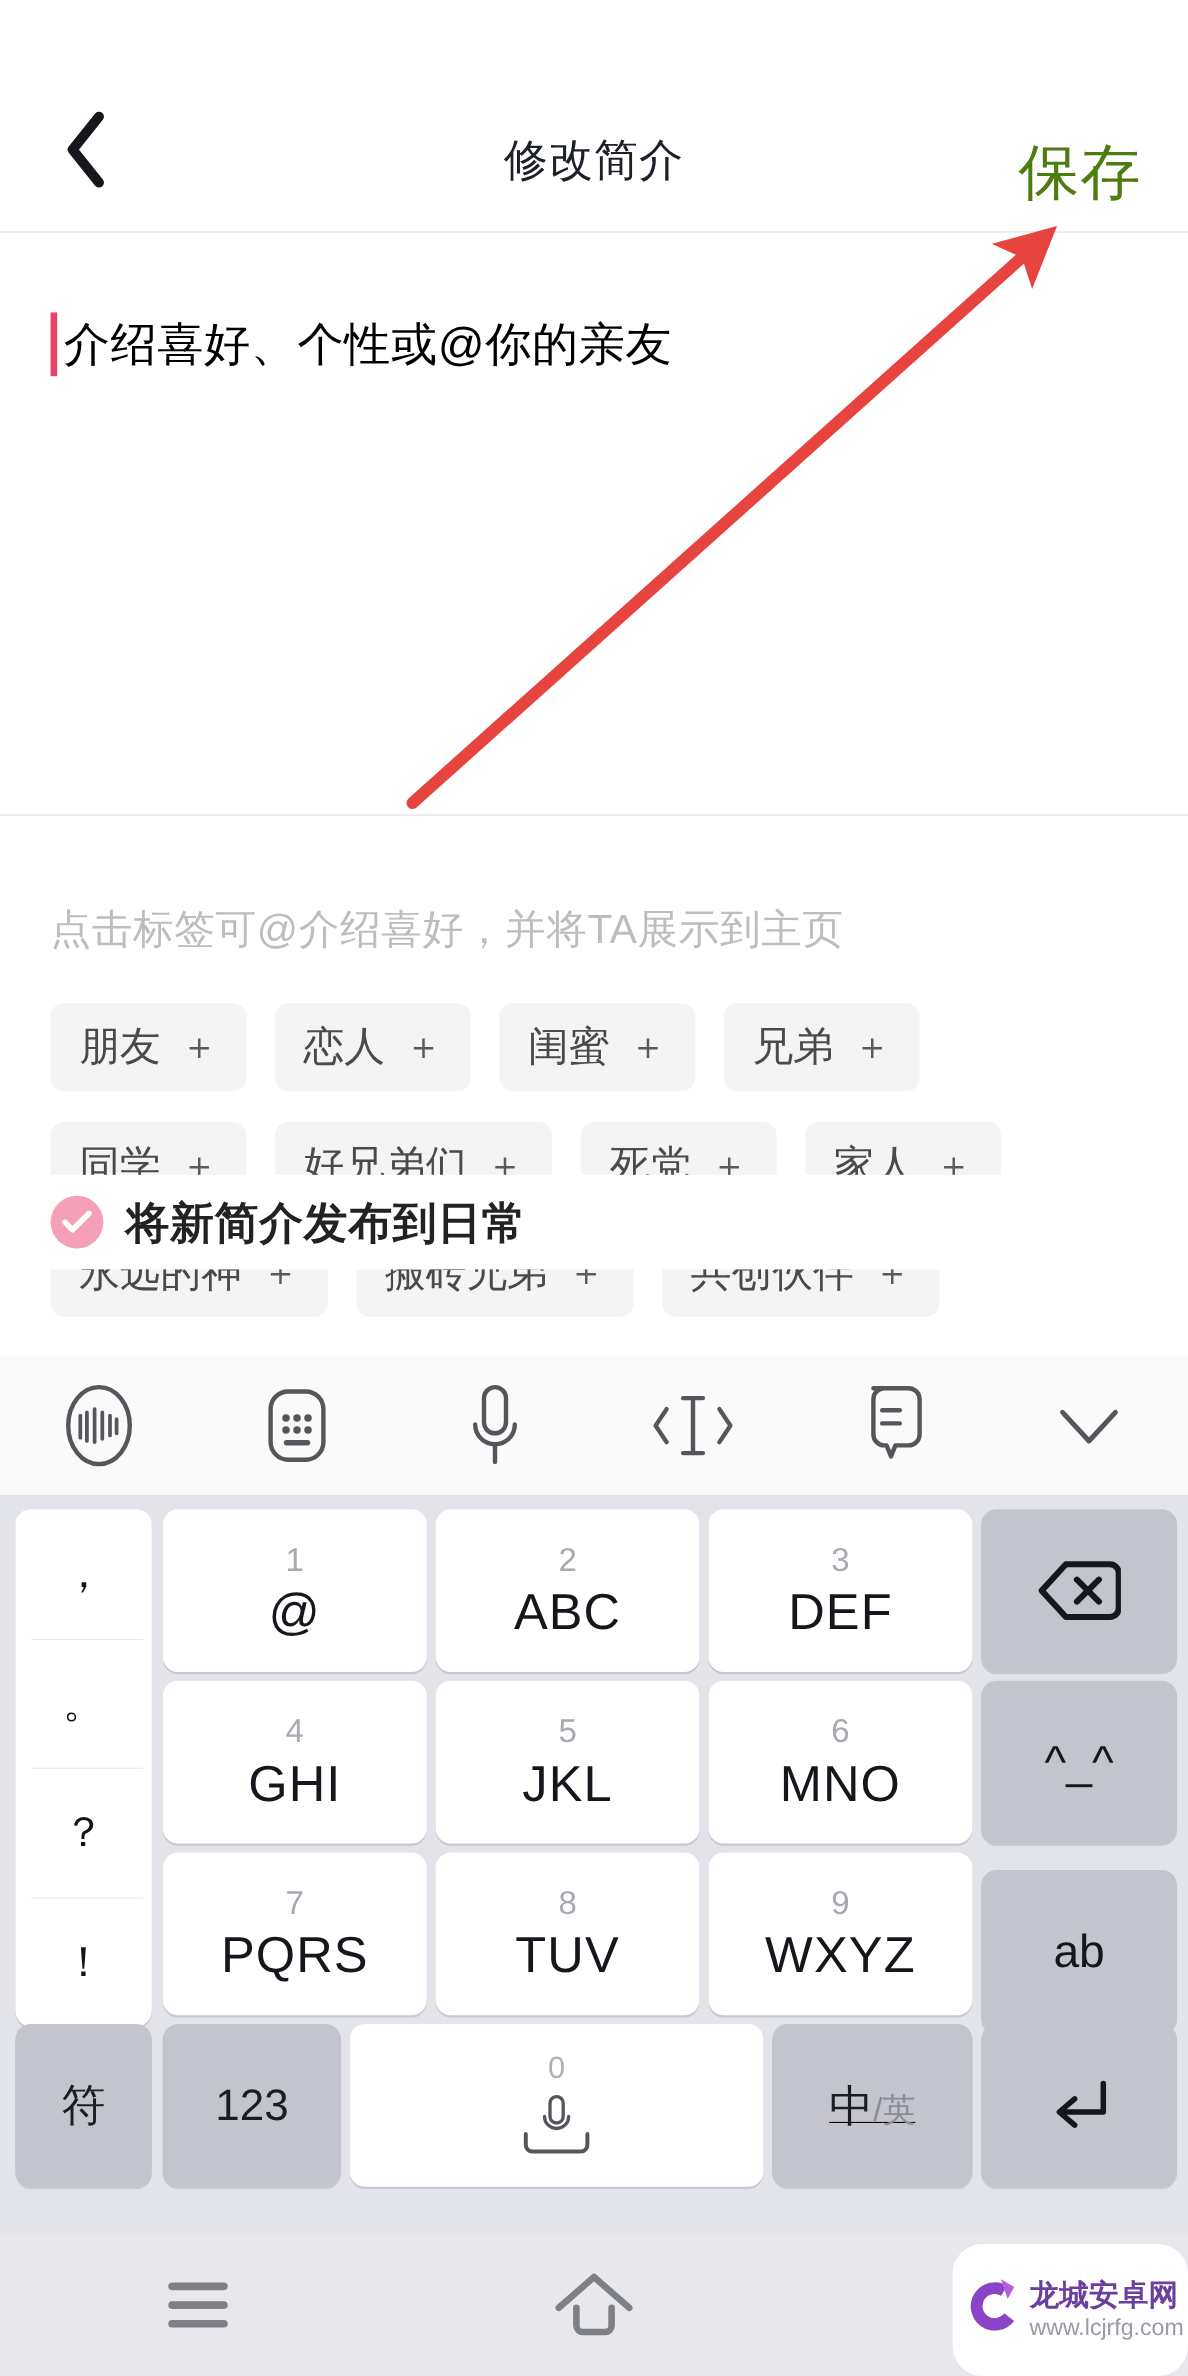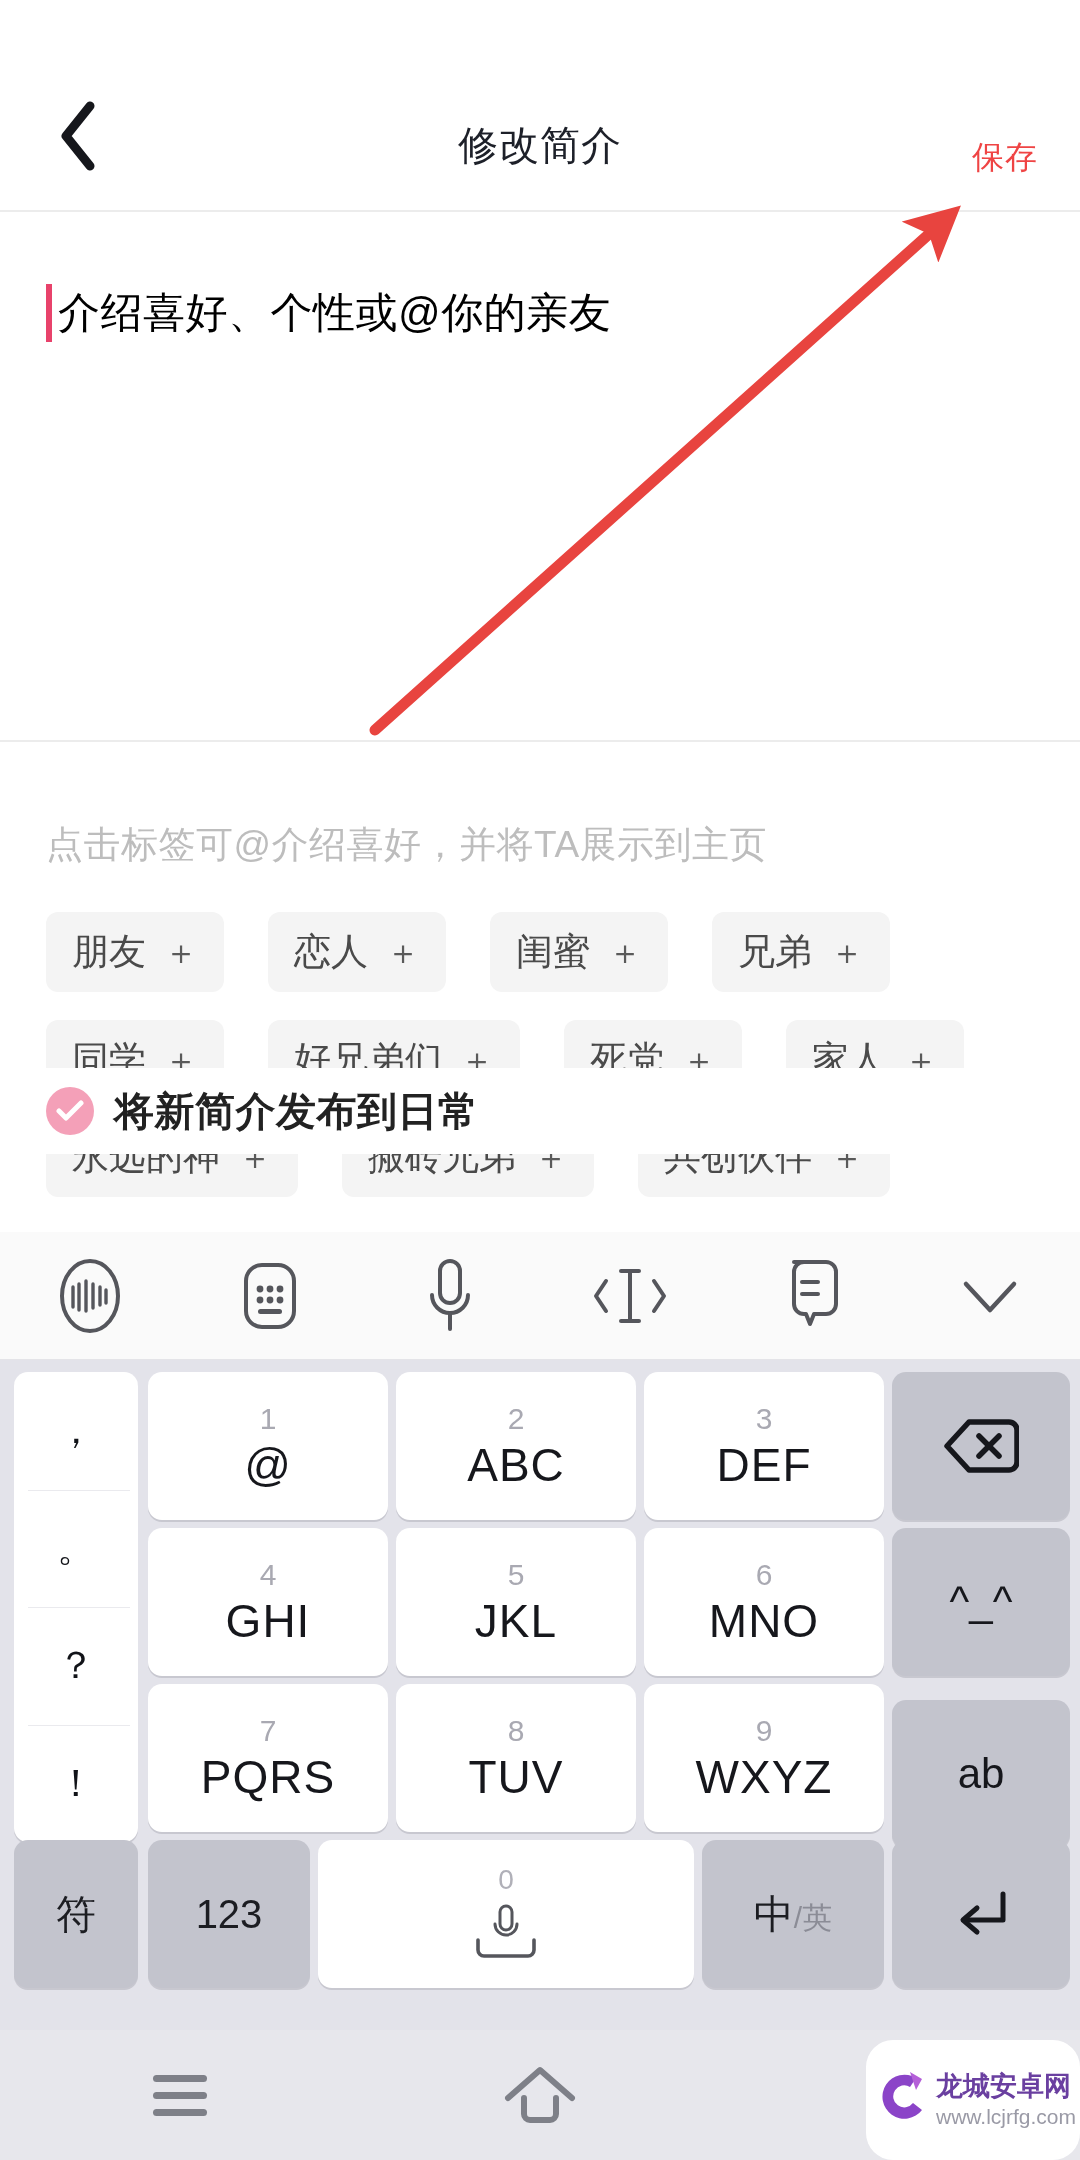--- a/index.html
+++ b/index.html
@@ -47,24 +47,23 @@
     text-align: center;
     font-size: 40px;
     color: #1d2029;
     font-weight: 500;
     letter-spacing: 1px;
   }
   .save-btn {
     position: absolute;
     right: 42px;
     top: 120px;
-    font-size: 32px;
-    color: #ef4444;
+    font-size: 55px;
+    color: #4d7c0f;
     letter-spacing: 1px;
-    margin-top: 16px;
   }
 
   
   .bio-section {
     position: absolute;
     top: 212px; left: 0;
     width: 1080px;
     height: 530px;
     background: #ffffff;
     border-bottom: 2px solid #ececec;
@@ -106,21 +105,21 @@
     top: 78px;
     font-size: 37px;
     color: #bdbdbd;
     white-space: nowrap;
     letter-spacing: 0.5px;
   }
   .tag-row {
     position: absolute;
     left: 46px;
     display: flex;
-    gap: 44px;
+    gap: 26px;
   }
   .tag-row-1 { top: 170px; }
   .tag-row-2 { top: 278px; }
   .tag-row-3 { top: 375px; }
   .tag-chip {
     background: #f4f4f4;
     border-radius: 12px;
     padding: 0 26px;
     height: 80px;
     display: flex;
@@ -555,21 +554,21 @@
       <span class="key-cn">123</span>
     </div>
     <div class="key key-white" style="left:310px;  top:472px; width:376px; height:148px;">
       <span class="space-zero">0</span>
       <svg width="100" height="58" viewBox="0 0 100 58">
         <rect x="44" y="2" width="12" height="24" rx="6" fill="none" stroke="#55565c" stroke-width="3"></rect>
         <path d="M39 20 a11 11 0 0 0 22 0" fill="none" stroke="#55565c" stroke-width="3" stroke-linecap="round"></path>
         <path d="M22 36 v10 a6 6 0 0 0 6 6 h44 a6 6 0 0 0 6 -6 v-10" fill="none" stroke="#55565c" stroke-width="3.6" stroke-linecap="round" stroke-linejoin="round"></path>
       </svg>
     </div>
-    <div class="key key-grey" style="left:694px;  top:472px; width:182px; height:148px;">
+    <div class="key key-grey" style="left:694px;  top:472px; width:182px; height:148px;text-decoration:underline;">
       <span>
         <span style="font-size:40px;color:#1c1d22;">中</span><span style="font-size:30px;color:#8b8c96;">/</span><span style="font-size:30px;color:#8b8c96;">英</span>
       </span>
     </div>
     <div class="key key-grey" style="left:884px;  top:472px; width:178px; height:148px;">
       <svg width="60" height="52" viewBox="0 0 60 52">
         <polyline points="52,6 52,32 14,32" fill="none" stroke="#16171c" stroke-width="5" stroke-linecap="round" stroke-linejoin="round"></polyline>
         <polyline points="26,20 12,32 26,44" fill="none" stroke="#16171c" stroke-width="5" stroke-linecap="round" stroke-linejoin="round"></polyline>
       </svg>
     </div>

